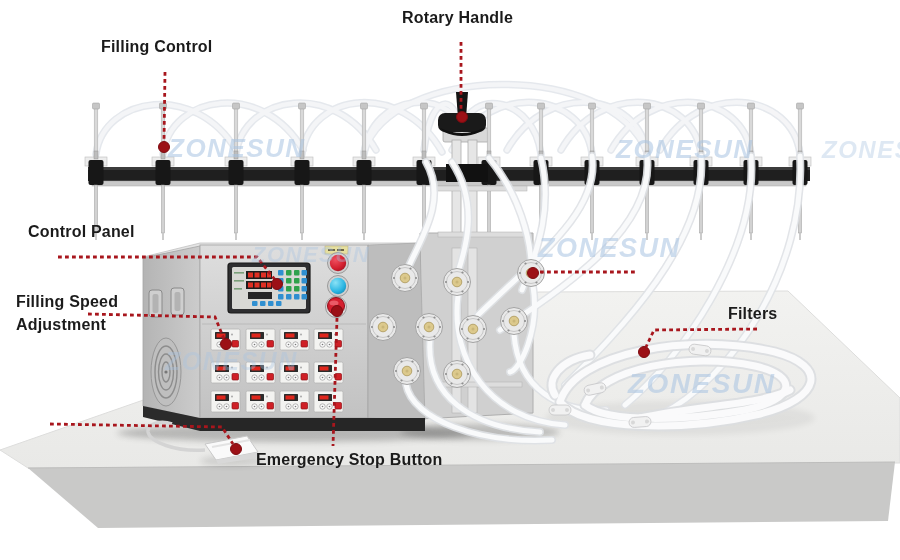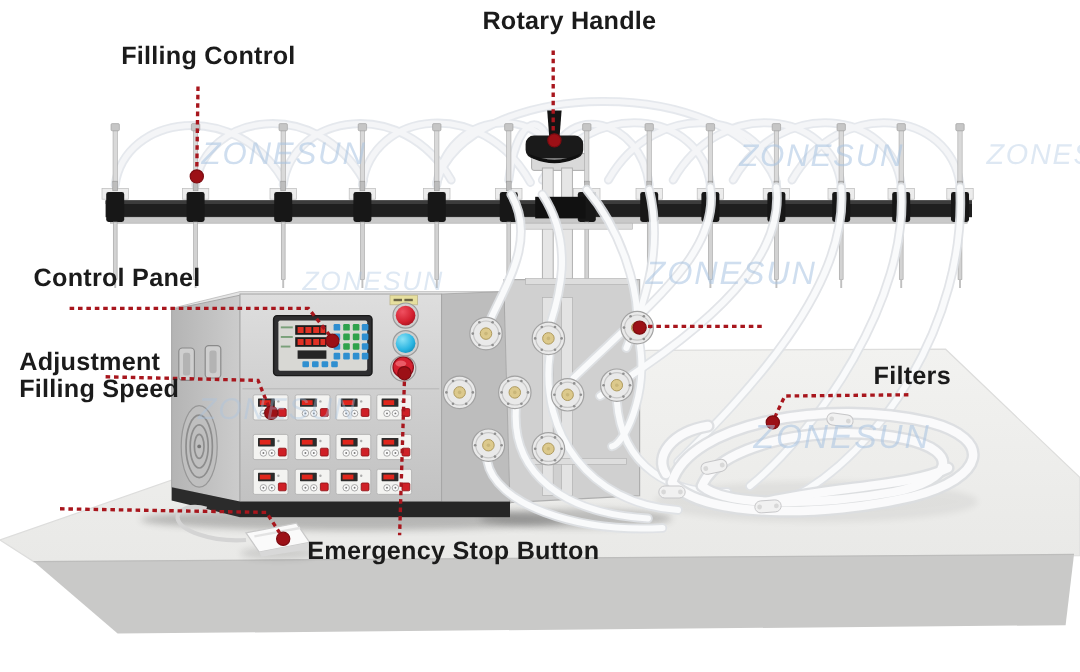--- a/index.html
+++ b/index.html
@@ -1,22 +1,22 @@
 <!DOCTYPE html>
 <html><head>
 <meta charset="utf-8">
 <style>
   html,body{margin:0;padding:0;background:#fff;}
   .stage{position:relative;width:900px;height:560px;background:#ffffff;overflow:hidden;
          font-family:"Liberation Sans","DejaVu Sans",sans-serif;}
   .scene{position:absolute;left:0;top:0;}
-  .label{position:absolute;color:#1b1b1b;font-size:21px;font-weight:600;letter-spacing:.2px;
+  .label{position:absolute;color:#1b1b1b;font-size:16px;font-weight:600;letter-spacing:.2px;
          white-space:nowrap;line-height:23px;z-index:30;}
-  .wm{position:absolute;color:#a9c4e2;font-style:italic;font-weight:400;letter-spacing:1.5px;
-      opacity:.55;white-space:nowrap;z-index:5;pointer-events:none;}
+  .wm{position:absolute;color:#a9c4e2;font-style:italic;font-weight:700;letter-spacing:1.5px;
+      opacity:.55;white-space:nowrap;z-index:5;pointer-events:none;margin-top:20px;}
   .wm.dim{opacity:.38;}
 </style>
 </head>
 <body>
 
 <div class="stage">
 
 <svg class="scene" width="900" height="560" viewBox="0 0 900 560">
   <defs>
     <linearGradient id="tabletop" x1="0" y1="0" x2="0" y2="1">
@@ -376,19 +376,19 @@
 <div class="wm dim" style="left:252px;top:222px;font-size:22px">ZONESUN</div>
 <div class="wm" style="left:538px;top:213px;font-size:27px">ZONESUN</div>
 <div class="wm dim" style="left:165px;top:327px;font-size:25px">ZONESUN</div>
 <div class="wm" style="left:628px;top:348px;font-size:28px">ZONESUN</div>
 <div class="wm dim" style="left:822px;top:116px;font-size:24px">ZONESUN</div>
 
 <div class="label" style="left:101px;top:35px">Filling Control</div>
 <div class="label" style="left:402px;top:6px">Rotary Handle</div>
 <div class="label" style="left:28px;top:220px">Control Panel</div>
 <div class="label" style="left:16px;top:290px">
+  <div>Filling Speed</div>
   <div>Adjustment</div>
-  <div>Filling Speed</div>
 </div>
 <div class="label" style="left:256px;top:448px">Emergency Stop Button</div>
 <div class="label" style="left:728px;top:302px">Filters</div>
 
 </div>
 
 </body></html>

